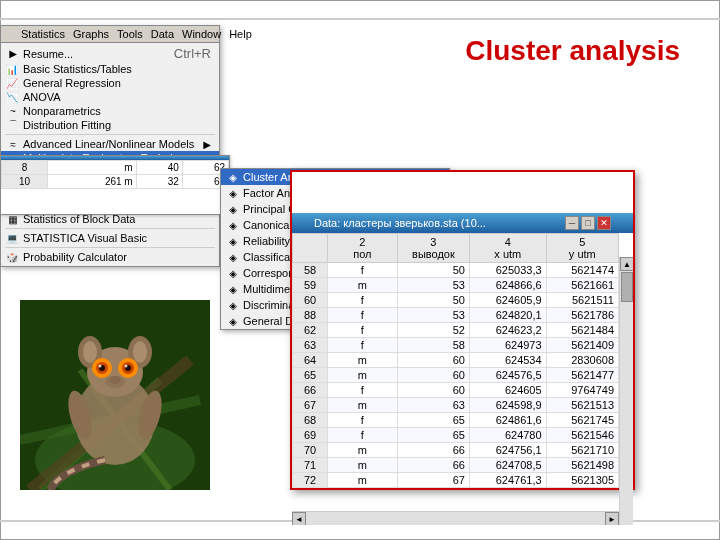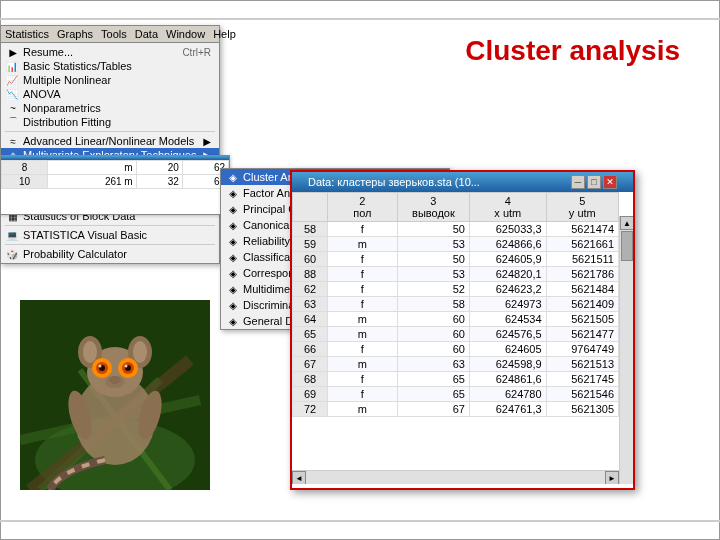--- a/index.html
+++ b/index.html
@@ -74,21 +74,21 @@
       top: 25px;
       left: 0px;
       width: 220px;
       background: #f0f0f0;
       border: 1px solid #888;
       box-shadow: 2px 2px 5px rgba(0,0,0,0.3);
     }
 
     .stats-menu-bar {
       background: #d4d0c8;
-      padding: 2px 4px;
+      padding: 2px 20px;
       font-size: 11px;
       border-bottom: 1px solid #888;
       display: flex;
       gap: 8px;
     }
 
     .menu-list {
       padding: 2px 0;
     }
 
@@ -105,21 +105,21 @@
       background: #316ac5;
       color: white;
     }
     .menu-entry .arrow {
       margin-left: auto;
       font-size: 10px;
     }
     .menu-entry .shortcut {
       margin-left: auto;
       color: #666;
-      font-size: 10px;
+      font-size: 13px;
       text-align: right;
     }
     .menu-separator {
       height: 1px;
       background: #ccc;
       margin: 2px 4px;
     }
     .menu-entry .icon-box {
       position: absolute;
       left: 4px;
@@ -176,25 +176,26 @@
       height: 320px;
       background: white;
       border: 2px solid #cc0000;
       box-shadow: 3px 3px 8px rgba(0,0,0,0.4);
       z-index: 20;
     }
 
     .data-table-titlebar {
       background: linear-gradient(to bottom, #4a9fd4, #1e5fa0);
       color: white;
-      padding: 3px 16px;
+      padding: 3px 22px;
       font-size: 11px;
       display: flex;
       align-items: center;
       justify-content: space-between;
+      margin-top: 41px;
     }
 
     .titlebar-buttons {
       display: flex;
       gap: 2px;
     }
 
     .tb-btn {
       width: 14px;
       height: 14px;
@@ -401,21 +402,21 @@
       <span class="icon-box">▶</span>
       <span>Resume...</span>
       <span class="shortcut">Ctrl+R</span>
     </div>
     <div class="menu-entry">
       <span class="icon-box">📊</span>
       <span>Basic Statistics/Tables</span>
     </div>
     <div class="menu-entry">
       <span class="icon-box">📈</span>
-      <span>Multiple Nonlinear</span>
+      <span>General Regression</span>
     </div>
     <div class="menu-entry">
       <span class="icon-box">📉</span>
       <span>ANOVA</span>
     </div>
     <div class="menu-entry">
       <span class="icon-box">~</span>
       <span>Nonparametrics</span>
     </div>
     <div class="menu-entry">
@@ -507,21 +508,21 @@
   </div>
 </div>
 
 <div class="small-data-window">
   <div class="small-data-titlebar"></div>
   <table class="small-data-table">
     <tbody>
         <tr>
       <td class="sdt-row">8</td>
       <td>m</td>
-      <td>20</td>
+      <td>40</td>
       <td>62</td>
     </tr>
     <tr>
       <td class="sdt-row">10</td>
       <td>261 m</td>
       <td>32</td>
       <td>62</td>
     </tr>
   </tbody>
     </table>
@@ -589,21 +590,21 @@
               <td class="text-cell">f</td>
               <td>58</td>
               <td>624973</td>
               <td>5621409</td>
             </tr>
             <tr>
               <td class="row-num">64</td>
               <td class="text-cell">m</td>
               <td>60</td>
               <td>624534</td>
-              <td>5621505</td>
+              <td>2830608</td>
             </tr>
             <tr>
               <td class="row-num">65</td>
               <td class="text-cell">m</td>
               <td>60</td>
               <td>624576,5</td>
               <td>5621477</td>
             </tr>
             <tr>
               <td class="row-num">66</td>
@@ -625,20 +626,34 @@
               <td>65</td>
               <td>624861,6</td>
               <td>5621745</td>
             </tr>
             <tr>
               <td class="row-num">69</td>
               <td class="text-cell">f</td>
               <td>65</td>
               <td>624780</td>
               <td>5621546</td>
+            </tr>
+            <tr>
+              <td class="row-num">70</td>
+              <td class="text-cell">m</td>
+              <td>66</td>
+              <td>624756,1</td>
+              <td>5621710</td>
+            </tr>
+            <tr>
+              <td class="row-num">71</td>
+              <td class="text-cell">m</td>
+              <td>66</td>
+              <td>624708,5</td>
+              <td>5621498</td>
             </tr>
             <tr>
               <td class="row-num">72</td>
               <td class="text-cell">m</td>
               <td>67</td>
               <td>624761,3</td>
               <td>5621305</td>
             </tr>
           </tbody>
       </table>

